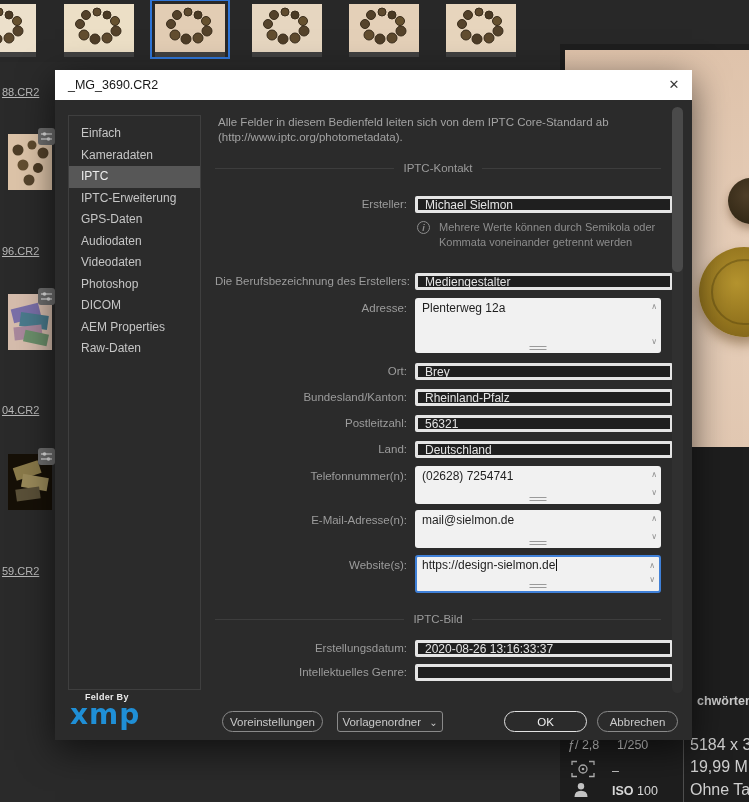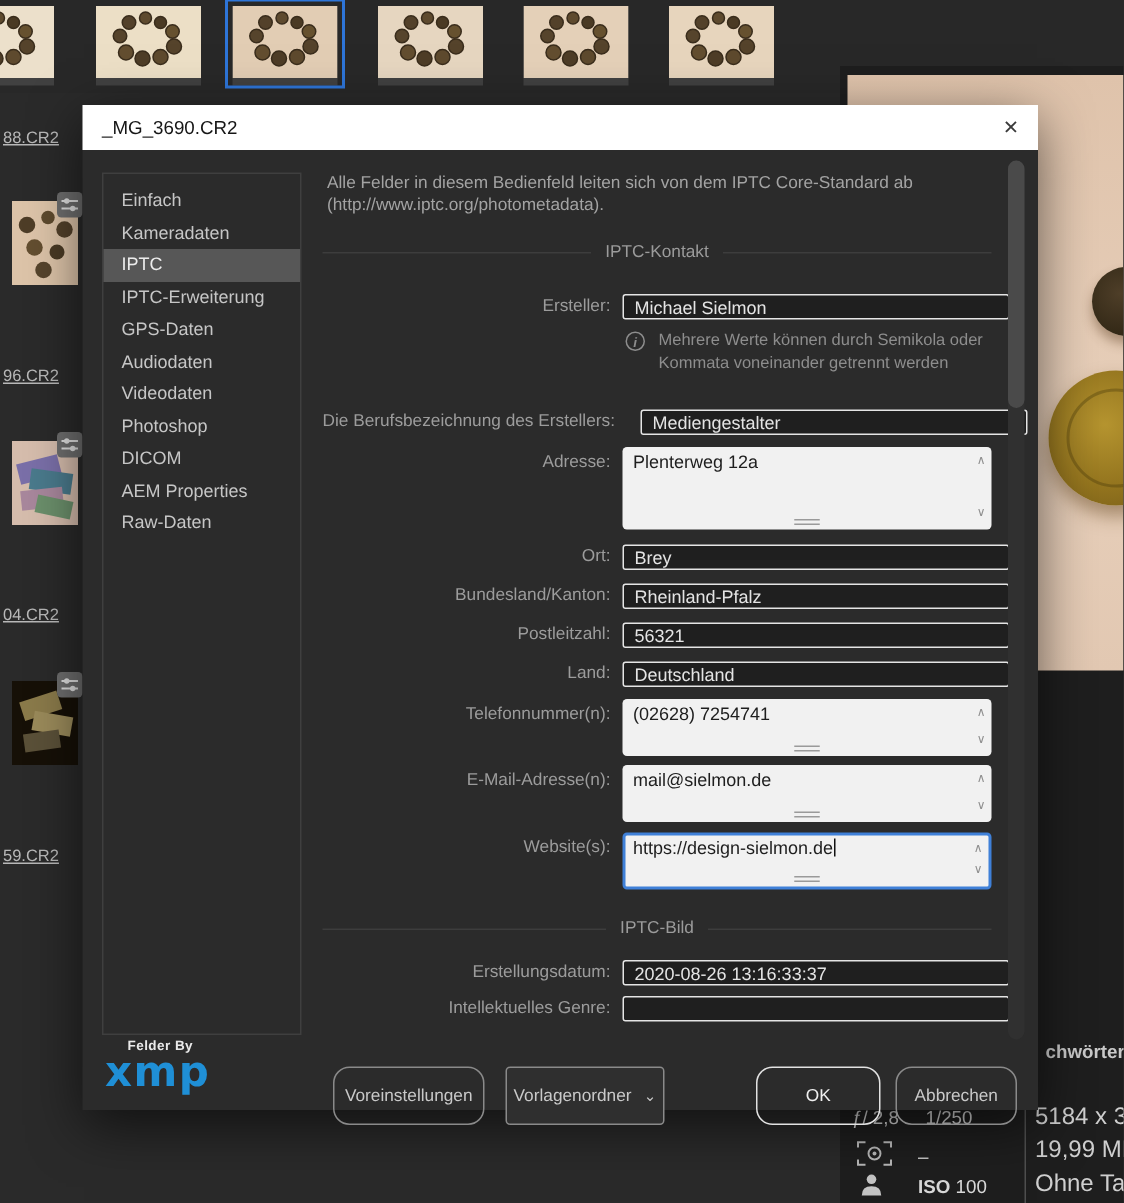--- a/index.html
+++ b/index.html
@@ -54,21 +54,21 @@
   .nav { position:absolute; left:13px; top:45px; width:133px; height:575px; border:1px solid #3f3f3f; padding-top:7px; }
   .nav-item { height:21.5px; line-height:21.5px; padding-left:12px; font-size:12px; color:#c6c6c6; white-space:nowrap; }
   .nav-item.selected { background:#575757; color:#ececec; }
 
   .intro { position:absolute; left:163px; top:45px; width:444px; font-size:11.5px; line-height:15px; color:#a3a3a3; }
   .sec-header { position:absolute; left:160px; width:446px; display:flex; align-items:center; gap:9px;
                 font-size:11.5px; color:#9b9b9b; }
   .sec-header::before, .sec-header::after { content:''; flex:1; border-top:1px solid #3d3d3d; height:0; }
 
   .lbl { position:absolute; left:160px; width:192px; text-align:right; font-size:11.5px; color:#9c9c9c; white-space:nowrap; }
-  .inp { position:absolute; left:360px; width:258px; height:17px; background:#1f1f1f; border:1px solid #e5e5e5;
+  .inp { position:absolute; left:360px; width:258px; height:17px; background:#1f1f1f; border:3px solid #e5e5e5;
          border-radius:2px; color:#e4e4e4; font-size:12px; padding:0 7px; font-family:inherit; outline:none; }
   .ta  { position:absolute; left:360px; width:246px; background:#f1f1f1; border-radius:3px; color:#1e1e1e;
          font-size:12px; padding:3px 20px 3px 7px; line-height:14px; }
   .ta .sc-up   { position:absolute; right:4px; top:2px;    font-size:8px; color:#8f8f8f; }
   .ta .sc-down { position:absolute; right:4px; bottom:4px; font-size:8px; color:#8f8f8f; }
   .ta .grip { position:absolute; left:50%; bottom:3px; transform:translateX(-50%); width:17px; height:4px;
               border-top:1px solid #9a9a9a; border-bottom:1px solid #9a9a9a; }
   .ta.focused { border:2px solid #3f80d8; padding:1px 18px 1px 5px; }
   .caret { display:inline-block; width:1px; height:12px; background:#111; margin-left:1px; vertical-align:-2px; }
 
@@ -78,21 +78,21 @@
   .note { position:absolute; left:384px; top:150px; width:224px; font-size:11px; line-height:14.5px; color:#8d8d8d; }
 
   .dlg-scroll { position:absolute; left:617px; top:37px; width:11px; height:586px; background:#303030; border-radius:6px; }
   .dlg-thumb  { position:absolute; left:0; top:0; width:11px; height:165px; background:#4a4a4a; border-radius:6px; }
 
   .xmp-block { position:absolute; left:15px; top:622px; width:90px; }
   .powered { font-size:9px; font-weight:bold; color:#eaeaea; margin-left:15px; letter-spacing:.3px; }
   .xmp-logo { font-size:28px; font-weight:bold; color:#1f8fd6; line-height:26px; letter-spacing:1px;
               font-family:"DejaVu Sans", sans-serif; }
 
-  .btn { position:absolute; top:641px; height:39px; border:1px solid #8a8a8a; border-radius:11px;
+  .btn { position:absolute; top:641px; height:21px; border:1px solid #8a8a8a; border-radius:11px;
          background:transparent; color:#c9c9c9; font-size:11.5px; font-family:inherit; cursor:default; }
   .btn-presets { left:167px; width:101px; }
   .dd-template { left:282px; width:106px; border-radius:3px; background:#2f2f2f; }
   .dd-template .chev { font-size:10px; margin-left:5px; }
   .btn-ok { left:449px; width:83px; border-color:#e2e2e2; color:#efefef; }
   .btn-cancel { left:542px; width:81px; }
 </style>
 </head>
 <body>
 
@@ -279,21 +279,21 @@
     <span>IPTC-Kontakt</span>
   </div>
 
   <div class="lbl" style="top:128px">Ersteller:</div>
   <input class="inp" style="top: 126px;" value="Michael Sielmon">
 
   <div class="info-i">i</div>
   <div class="note">Mehrere Werte können durch Semikola oder Kommata voneinander getrennt werden</div>
 
   <div class="lbl" style="top:205px">Die Berufsbezeichnung des Erstellers:</div>
-  <input class="inp" style="top: 203px; margin-left: 12px;" value="Mediengestalter">
+  <input class="inp" style="top: 203px;" value="Mediengestalter">
 
   <div class="lbl" style="top:232px">Adresse:</div>
   <div class="ta" style="top:228px; height:55px">
     <span>Plenterweg 12a</span>
     <span class="sc-up">∧</span>
     <span class="sc-down">∨</span>
     <span class="grip"></span>
   </div>
 
   <div class="lbl" style="top:295px">Ort:</div>

